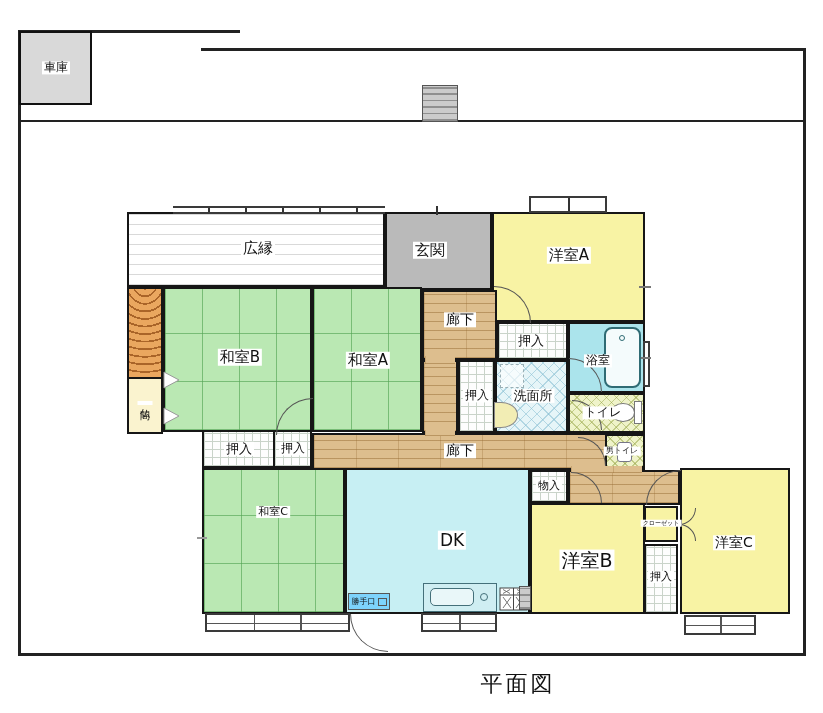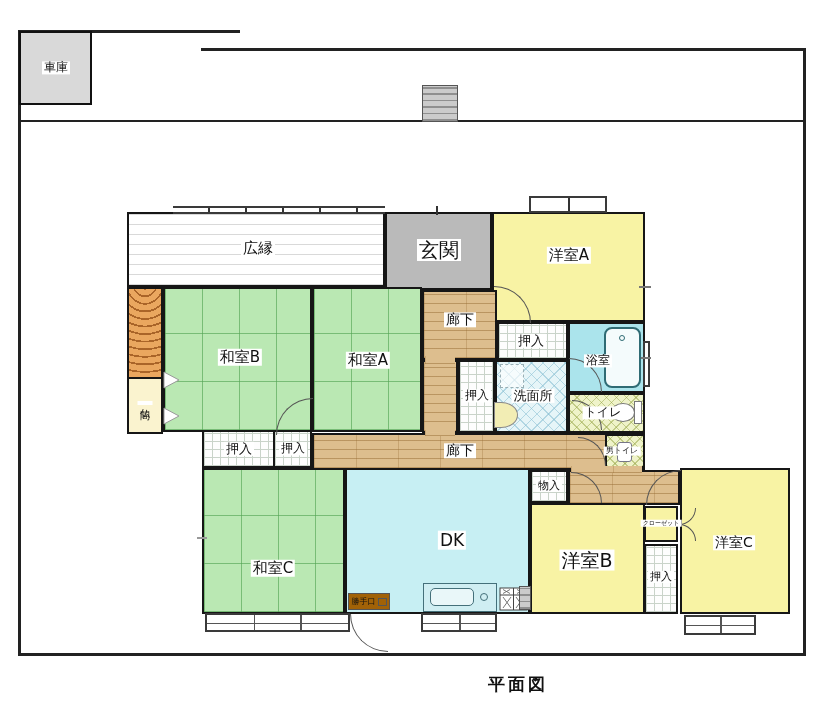--- a/index.html
+++ b/index.html
@@ -154,44 +154,44 @@
     <div class="abs" style="left:56px;top:9px;width:8px;height:8px;border:1.3px solid #44707a;border-radius:50%"></div>
   </div>
   <svg class="abs fix" style="left:499px;top:587px" width="29" height="24" viewBox="0 0 29 24">
     <rect x="1" y="1" width="27" height="22" fill="#fff" stroke="#444"></rect>
     <line x1="14.5" y1="1" x2="14.5" y2="23" stroke="#444"></line>
     <line x1="1" y1="8" x2="28" y2="8" stroke="#444"></line>
     <path d="M4 10 L12 21 M12 10 L4 21 M17 10 L25 21 M25 10 L17 21 M4 2.5 L11 6.5 M11 2.5 L4 6.5 M18 2.5 L25 6.5 M25 2.5 L18 6.5" stroke="#666" stroke-width="0.9"></path>
   </svg>
   <div class="abs steps fix" style="left:519px;top:586px;width:12px;height:24px"></div>
 
-  <div class="abs fix" style="left:348px;top:593px;width:42px;height:17px;background:#a16207;border:1.5px solid #555;display:flex;align-items:center;justify-content:center;gap:2px">
+  <div class="abs fix" style="left:348px;top:593px;width:42px;height:17px;background:#7dd3fc;border:1.5px solid #555;display:flex;align-items:center;justify-content:center;gap:2px">
     <span style="font-size:8px;color:#111">勝手口</span>
     <span style="display:inline-block;width:7px;height:6px;border:1px solid #555"></span>
   </div>
 
   <div class="lbl" style="left:258px;top:248px;font-size:15px">広縁</div>
-  <div class="lbl" style="left:439px;top:250px;font-size:20px">玄関</div>
+  <div class="lbl" style="left:430px;top:250px;font-size:15px">玄関</div>
   <div class="lbl" style="left:569px;top:255px;font-size:15px">洋室A</div>
   <div class="lbl" style="left:240px;top:357px;font-size:15px">和室B</div>
   <div class="lbl" style="left:368px;top:360px;font-size:15px">和室A</div>
   <div class="lbl" style="left:460px;top:320px;font-size:14px">廊下</div>
   <div class="lbl" style="left:531px;top:341px;font-size:13px">押入</div>
   <div class="lbl" style="left:598px;top:361px;font-size:12px">浴室</div>
   <div class="lbl" style="left:477px;top:396px;font-size:12px">押入</div>
   <div class="lbl" style="left:533px;top:396px;font-size:13px">洗面所</div>
   <div class="lbl" style="left:603px;top:413px;font-size:12px">トイレ</div>
   <div class="lbl" style="left:460px;top:451px;font-size:14px">廊下</div>
   <div class="lbl" style="left:239px;top:449px;font-size:13px">押入</div>
   <div class="lbl" style="left:293px;top:449px;font-size:12px">押入</div>
   <div class="lbl" style="left:622px;top:451px;font-size:8px">男トイレ</div>
   <div class="lbl" style="left:549px;top:486px;font-size:11px">物入</div>
-  <div class="lbl" style="left:273px;top:568px;font-size:15px">和室C</div>
+  <div class="lbl" style="left:273px;top:512px;font-size:11px">和室C</div>
   <div class="lbl" style="left:452px;top:540px;font-size:17px">DK</div>
   <div class="lbl" style="left:587px;top:560px;font-size:19px">洋室B</div>
   <div class="lbl" style="left:661px;top:523px;font-size:6px">クローゼット</div>
   <div class="lbl" style="left:661px;top:577px;font-size:11px">押入</div>
   <div class="lbl" style="left:734px;top:543px;font-size:14px">洋室C</div>
   <div class="lbl vert" style="left:145px;top:403px;font-size:10px">仏間</div>
 
-  <div class="lbl" style="left:518px;top:684px;font-size:17px;font-weight:700;letter-spacing:3px;background:transparent">平面図</div>
+  <div class="lbl" style="left:518px;top:684px;font-size:22px;font-weight:400;letter-spacing:3px;background:transparent">平面図</div>
 
 </div>
 
 </body></html>

